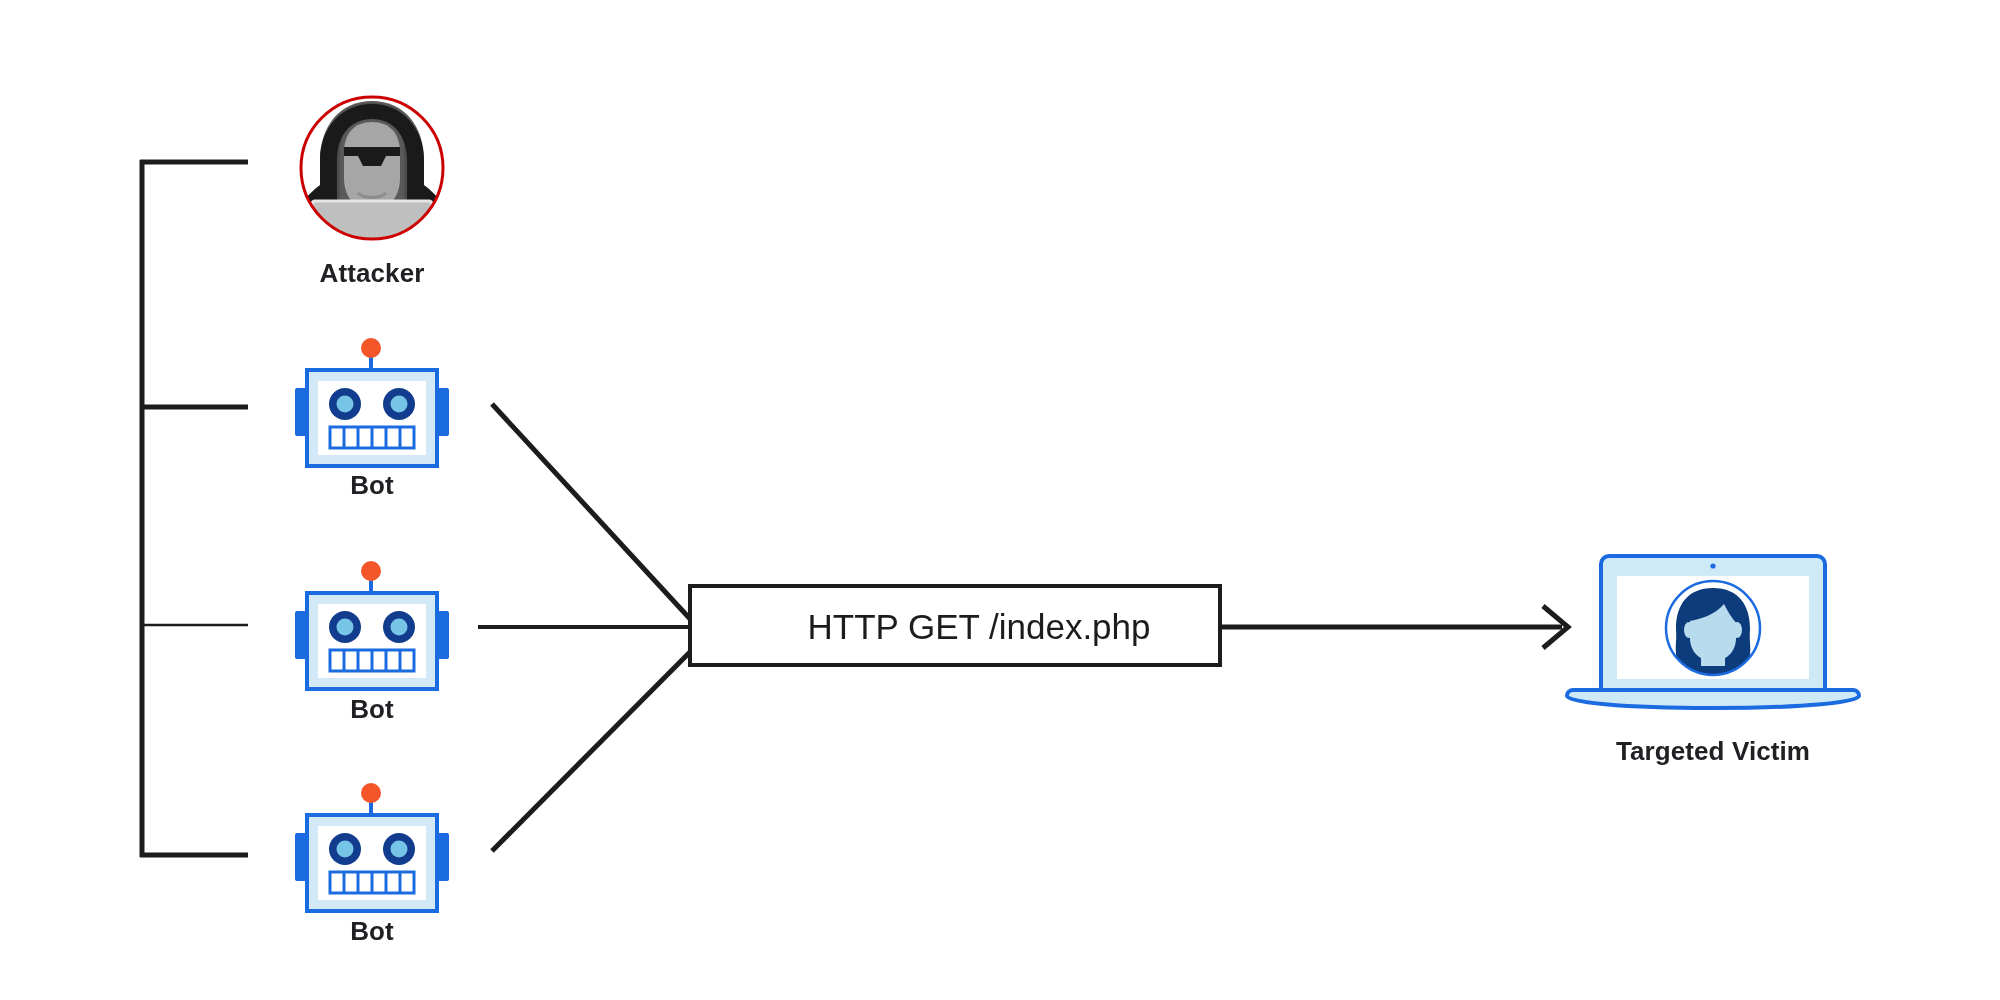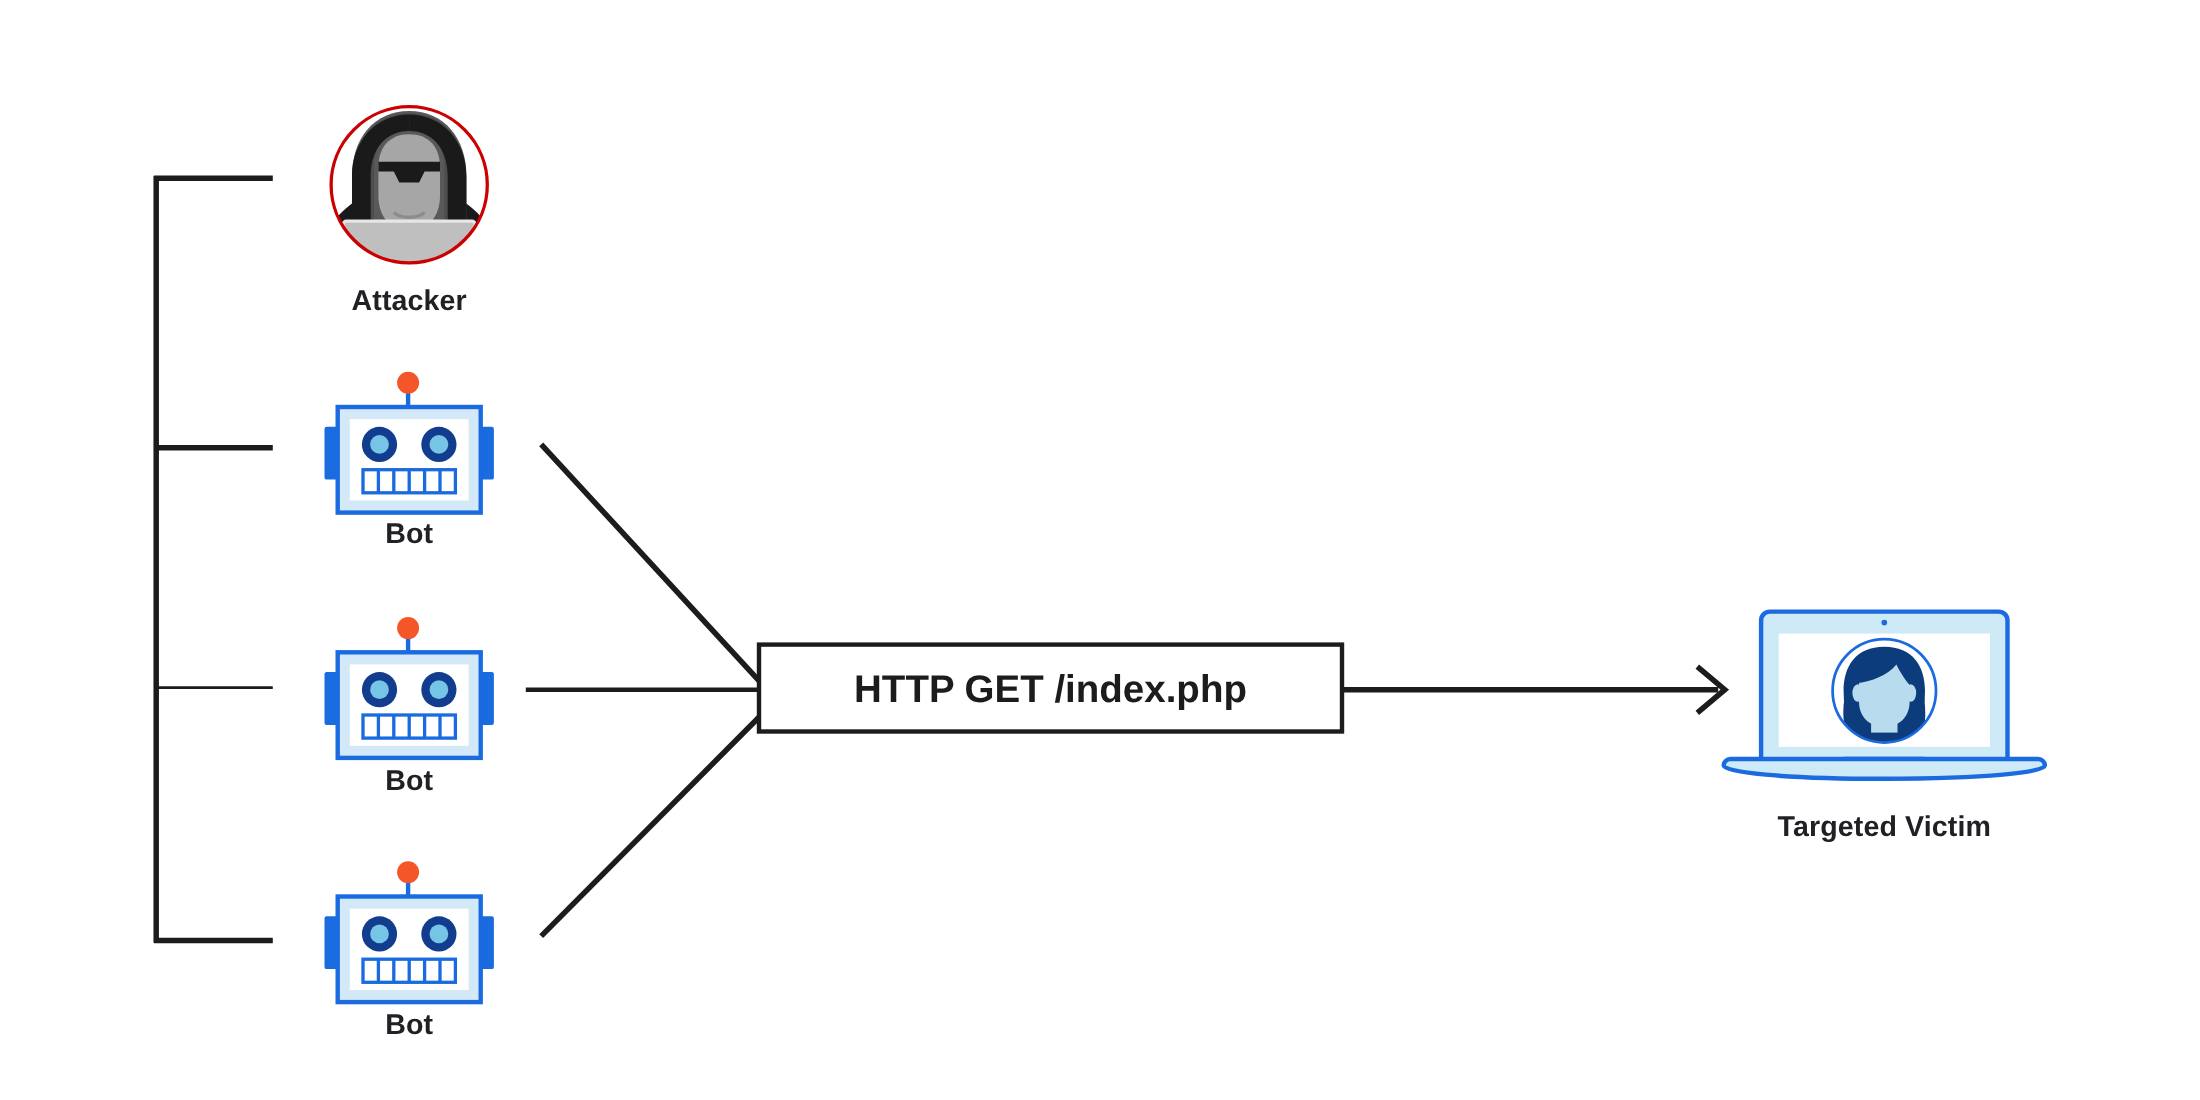--- a/index.html
+++ b/index.html
@@ -235,15 +235,15 @@
   <div class="node-label" style="left:372px; top:258px;">Attacker</div>
 
   <div class="node-label" style="left:372px; top:470px;">Bot</div>
 
   <div class="node-label" style="left:372px; top:694px;">Bot</div>
 
   <div class="node-label" style="left:372px; top:916px;">Bot</div>
 
   <div class="node-label" style="left:1713px; top:736px;text-align:center;">Targeted Victim</div>
 
-  <div class="flow-label" style="left:955px; top:627px;font-weight:bold;">HTTP GET /index.php</div>
+  <div class="flow-label" style="left:979px; top:627px;">HTTP GET /index.php</div>
 
 </div>
 
 </body></html>

